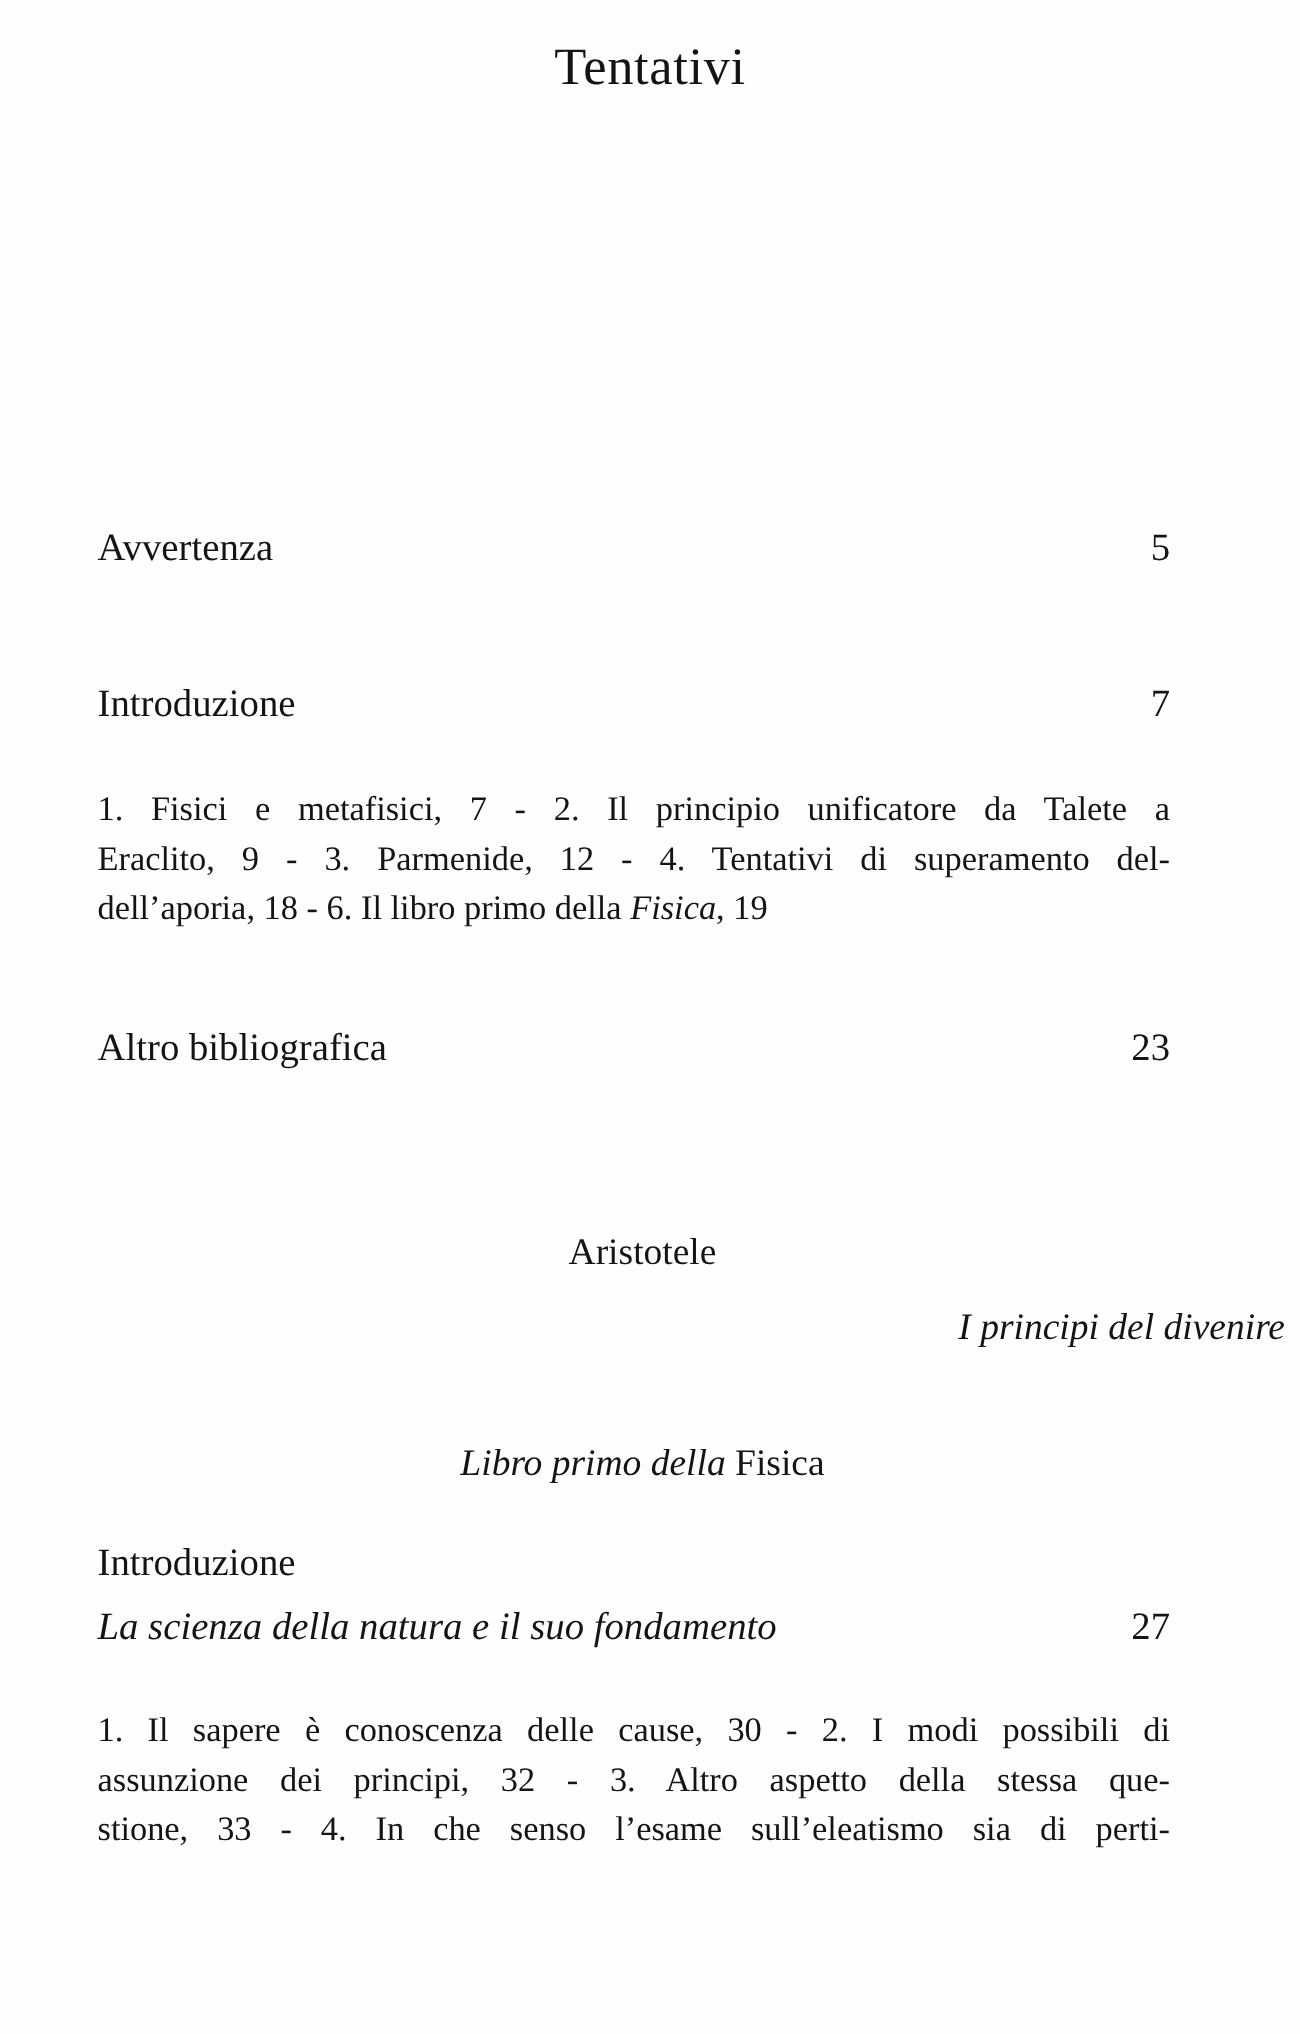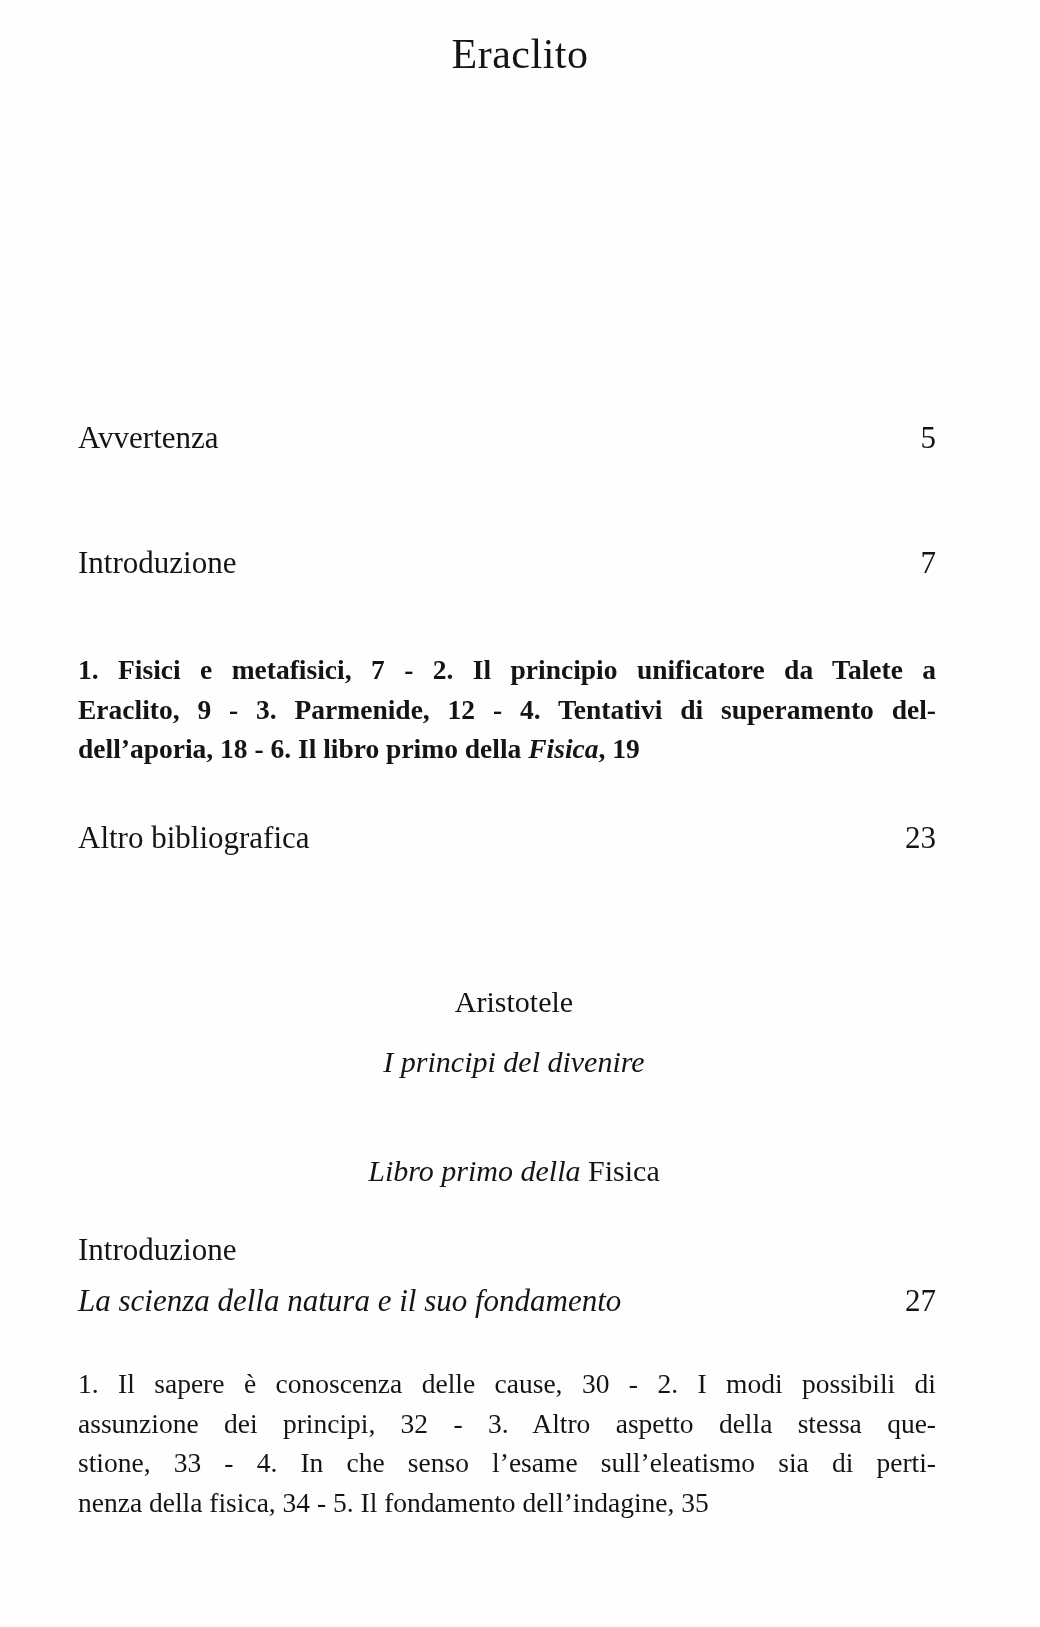--- a/index.html
+++ b/index.html
@@ -27,54 +27,53 @@
   .para .line { display: block; text-align: justify; text-align-last: justify; white-space: nowrap; }
   .para .line.last { text-align-last: left; }
   .center {
     position: absolute; left: 0; width: 1028px; text-align: center; font-size: 30px;
   }
   i, .it { font-style: italic; }
 </style>
 </head>
 <body>
 
-<div class="page-title">Eraclito</div>
+<div class="page-title">Tentativi</div>
 
 <div class="entry" style="top:420px;gap:17px;">
   <span>Avvertenza</span>
   <span>5</span>
 </div>
 
 <div class="entry" style="top:545px;">
   <span>Introduzione</span>
   <span>7</span>
 </div>
 
-<div class="para" style="top:650px;font-weight:bold;">
+<div class="para" style="top:627px;">
   <span class="line">1. Fisici e metafisici, 7 - 2. Il principio unificatore da Talete a</span>
   <span class="line">Eraclito, 9 - 3. Parmenide, 12 - 4. Tentativi di superamento del-</span>
   <span class="line last"><span>dell’aporia, 18 - 6. Il libro primo della </span><i>Fisica</i><span>, 19</span></span>
 </div>
 
 <div class="entry" style="top:820px;">
   <span>Altro bibliografica</span>
   <span>23</span>
 </div>
 
 <div class="center" style="top:985px;">Aristotele</div>
-<div class="center it" style="top:1045px;">I principi del divenire</div>
+<div class="center it" style="top:1045px;text-align:right;">I principi del divenire</div>
 <div class="center" style="top:1154px;"><i>Libro primo della</i> <span>Fisica</span></div>
 
 <div class="entry" style="top:1232px;">
   <span>Introduzione</span>
   <span></span>
 </div>
 <div class="entry" style="top:1283px;">
   <span class="it">La scienza della natura e il suo fondamento</span>
   <span>27</span>
 </div>
 
 <div class="para" style="top:1364px;">
   <span class="line">1.  Il sapere è conoscenza delle cause, 30 - 2. I modi possibili di</span>
   <span class="line">assunzione dei principi, 32 - 3. Altro aspetto della stessa que-</span>
   <span class="line">stione, 33 - 4. In che senso l’esame sull’eleatismo sia di perti-</span>
-  <span class="line last">nenza della fisica, 34 - 5. Il fondamento dell’indagine, 35</span>
 </div>
 
 </body></html>

